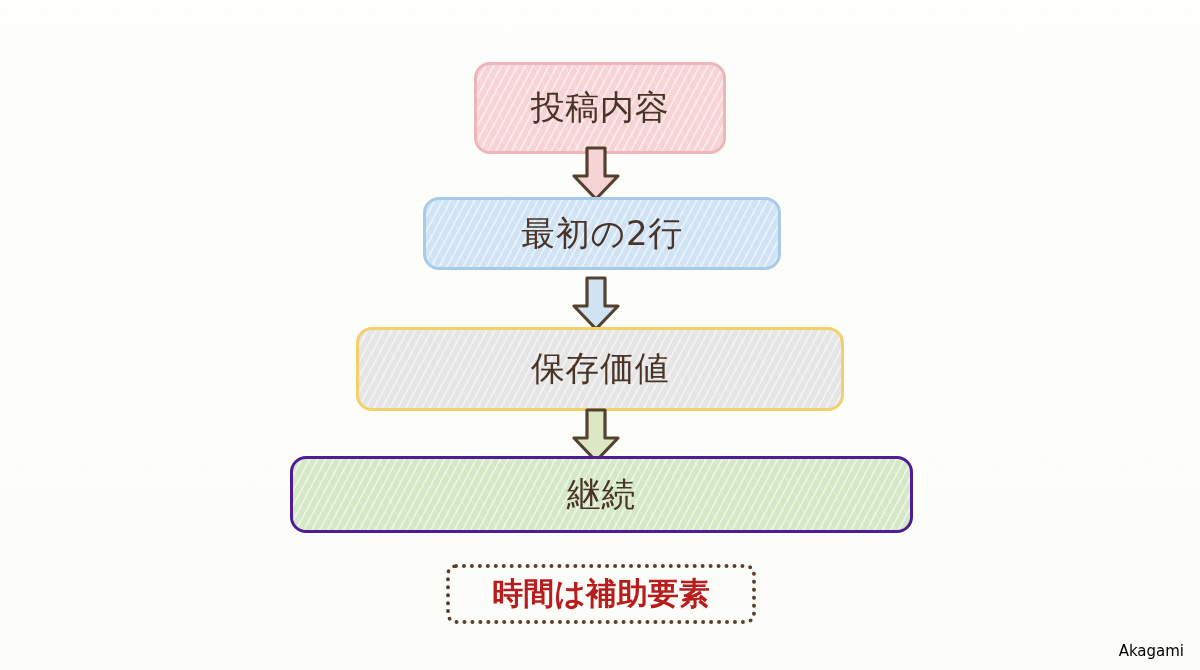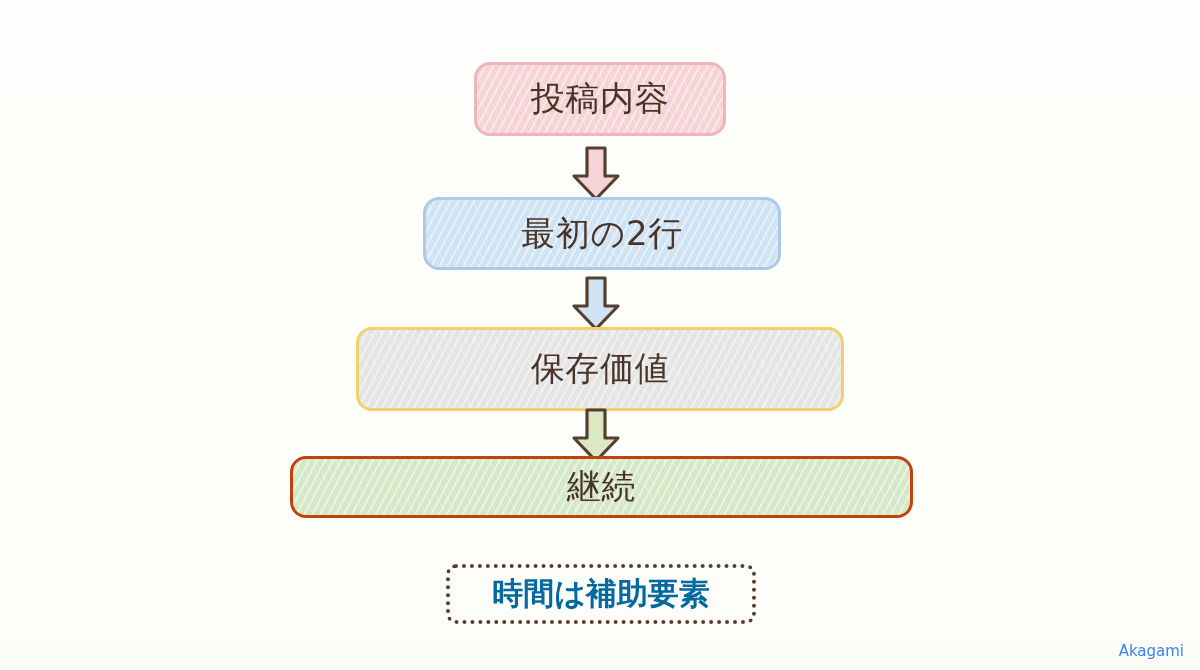--- a/index.html
+++ b/index.html
@@ -67,74 +67,74 @@
         rgba(255,255,255,0.0) 9px);
     opacity: 0.85;
   }
   .node > .node-label {
     position: relative;
     z-index: 1;
     white-space: nowrap;
   }
 
   #node-post {
-    left: 474px; top: 62px; width: 252px; height: 74px;
+    left: 474px; top: 62px; width: 252px; height: 92px;
     background: #f6d4d6;
     border: 3px solid #eeb6ba;
     font-size: 34px;
   }
   #node-lines {
     left: 423px; top: 197px; width: 358px; height: 73px;
     background: #cfe3f4;
     border: 3px solid #a9cbe8;
     font-size: 34px;
   }
   #node-value {
     left: 356px; top: 327px; width: 488px; height: 84px;
     background: #e5e5e5;
     border: 3px solid #f2d06a;
     font-size: 34px;
   }
   #node-continue {
-    left: 290px; top: 456px; width: 623px; height: 62px;
+    left: 290px; top: 456px; width: 623px; height: 77px;
     background: #d5e8c6;
-    border: 3px solid #c2410c;
+    border: 3px solid #4c1d95;
     font-size: 34px;
   }
 
   #node-time {
     position: absolute;
     left: 446px; top: 564px; width: 310px; height: 60px;
     box-sizing: border-box;
     border: 4px dotted #5a3e2b;
     border-radius: 10px;
     background: transparent;
     display: flex;
     align-items: center;
     justify-content: center;
-    color: #0369a1;
+    color: #b91c1c;
     font-size: 31px;
     font-weight: 600;
   }
 
   .arrow {
     position: absolute;
     width: 52px;
     height: 56px;
   }
   #arrow-1 { left: 570px; top: 146px; }
   #arrow-2 { left: 570px; top: 276px; }
   #arrow-3 { left: 570px; top: 408px; }
 
   #watermark {
     position: absolute;
     right: 16px;
     bottom: 10px;
     font-size: 15px;
-    color: #3b82f6;
+    color: #000000;
     z-index: 3;
   }
 </style>
 </head>
 <body>
 
 <div id="paper-texture"></div>
 
 <div id="stage">
 

